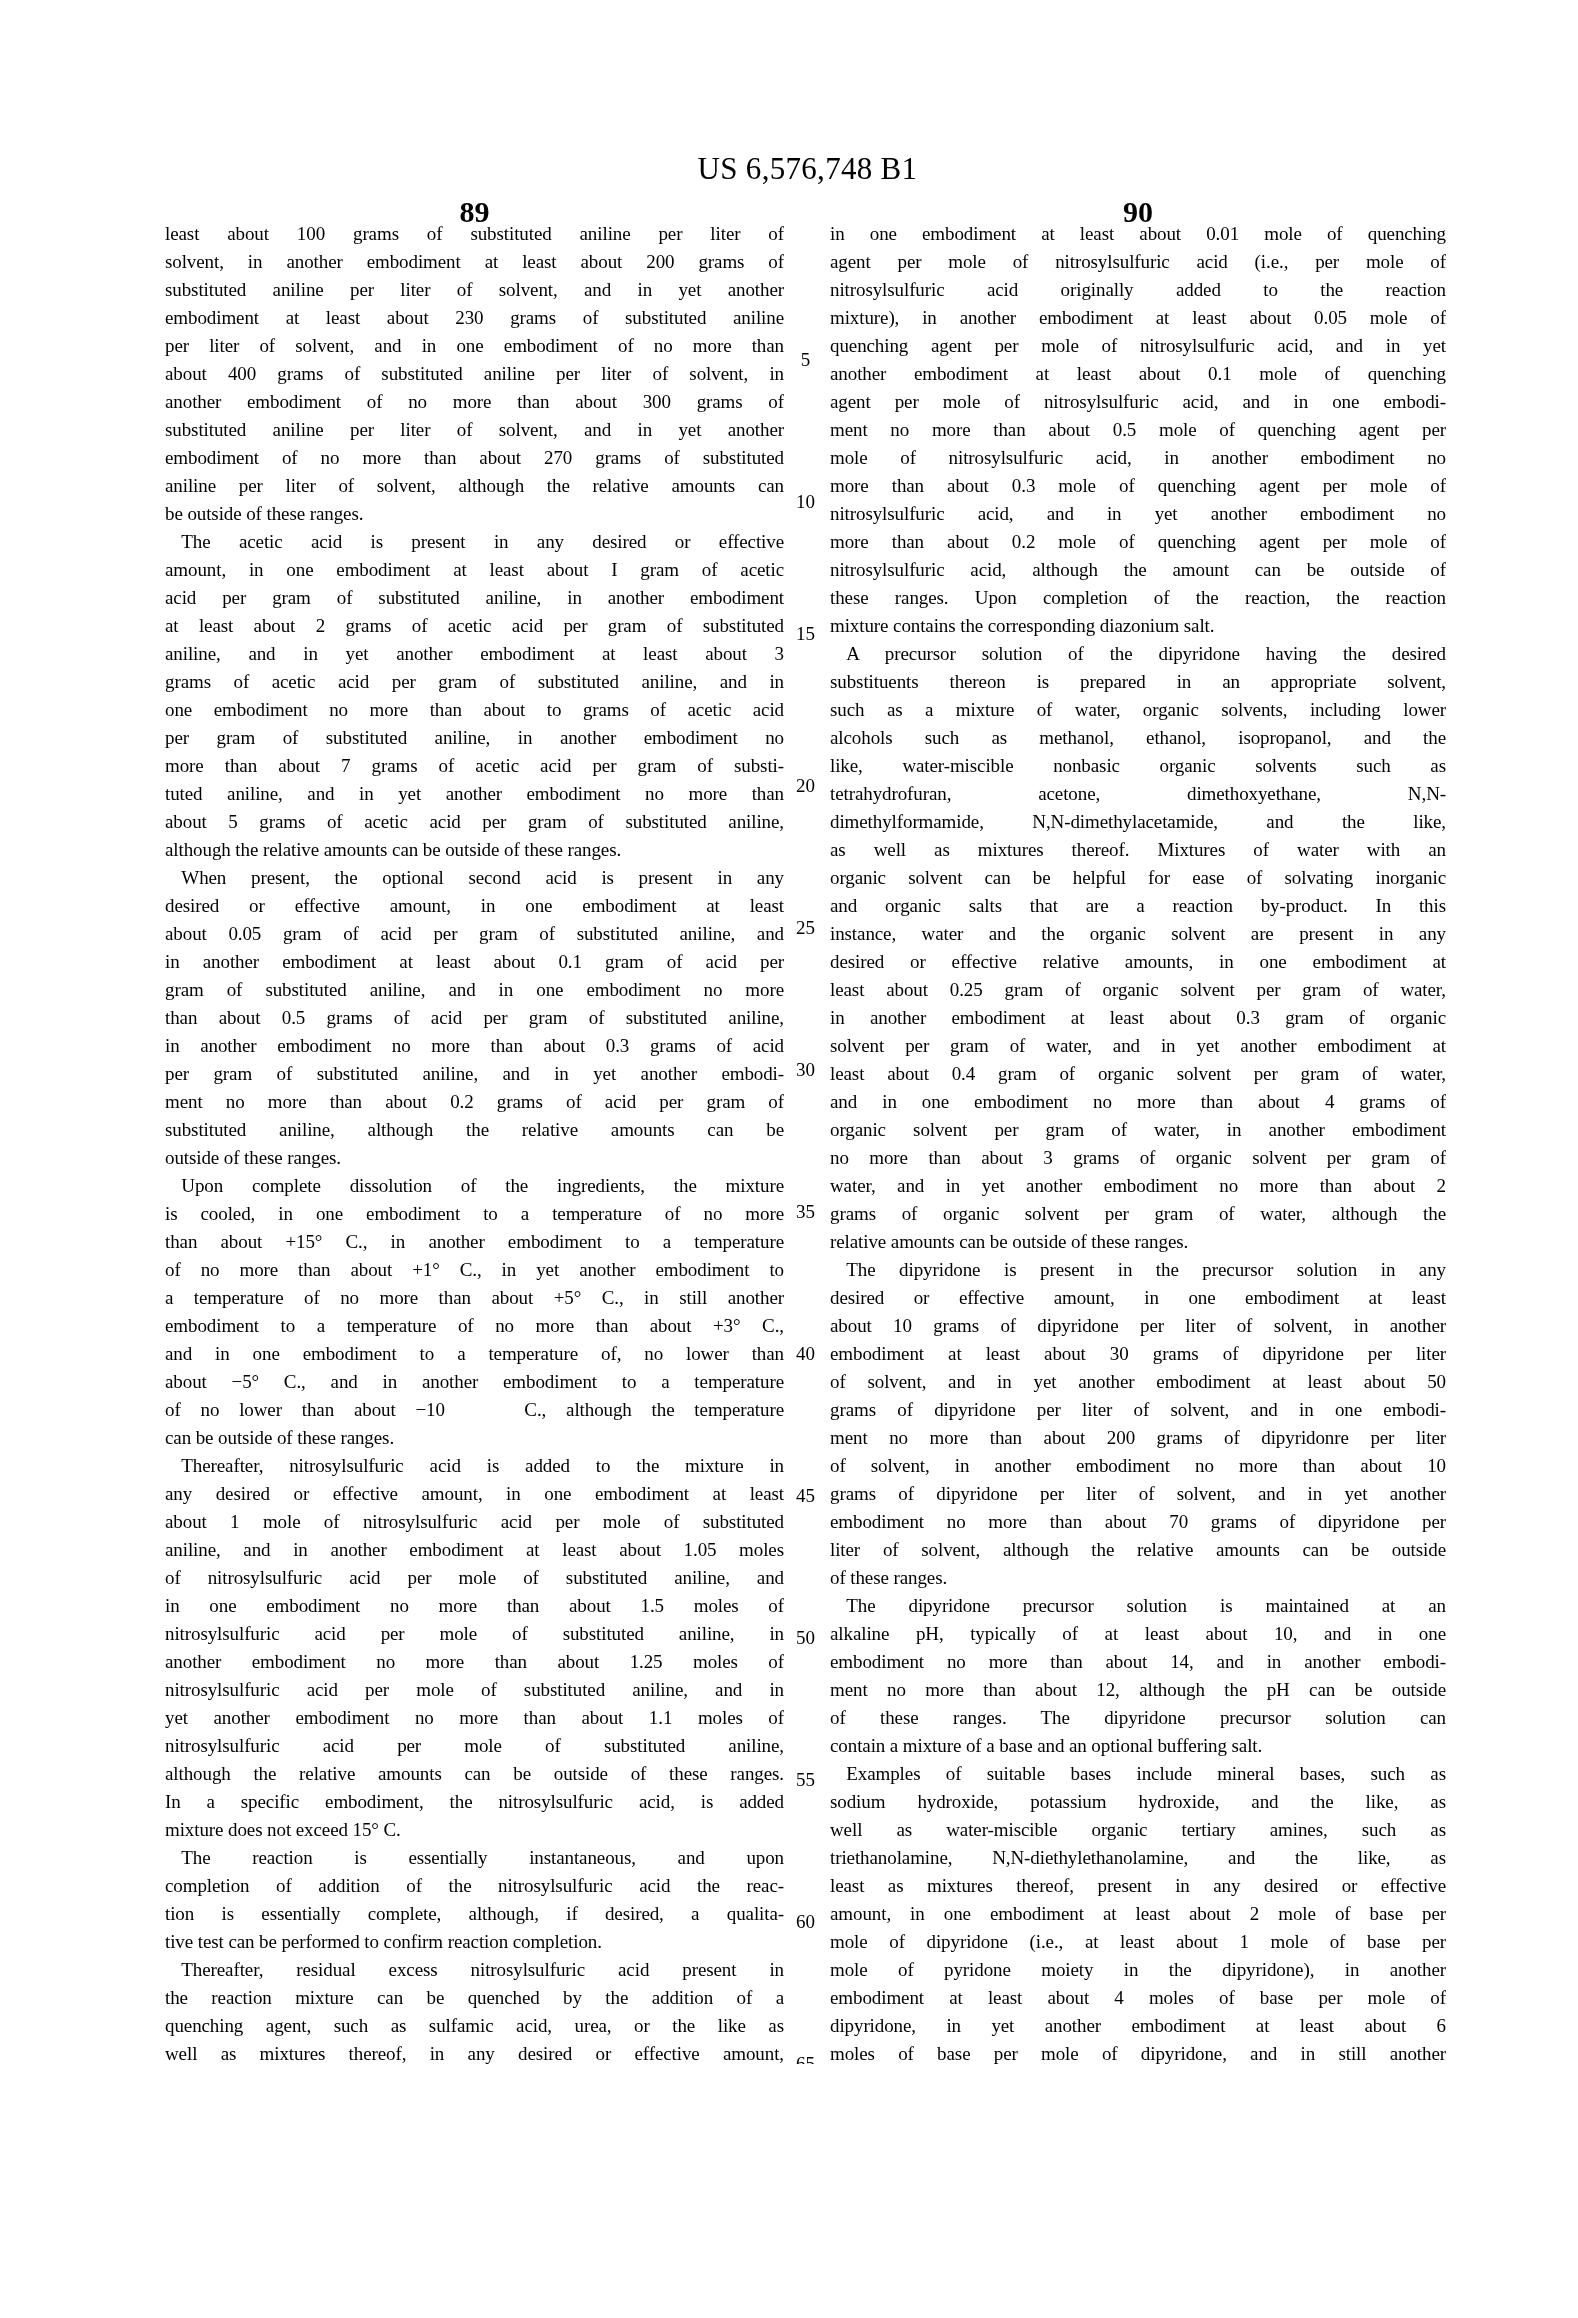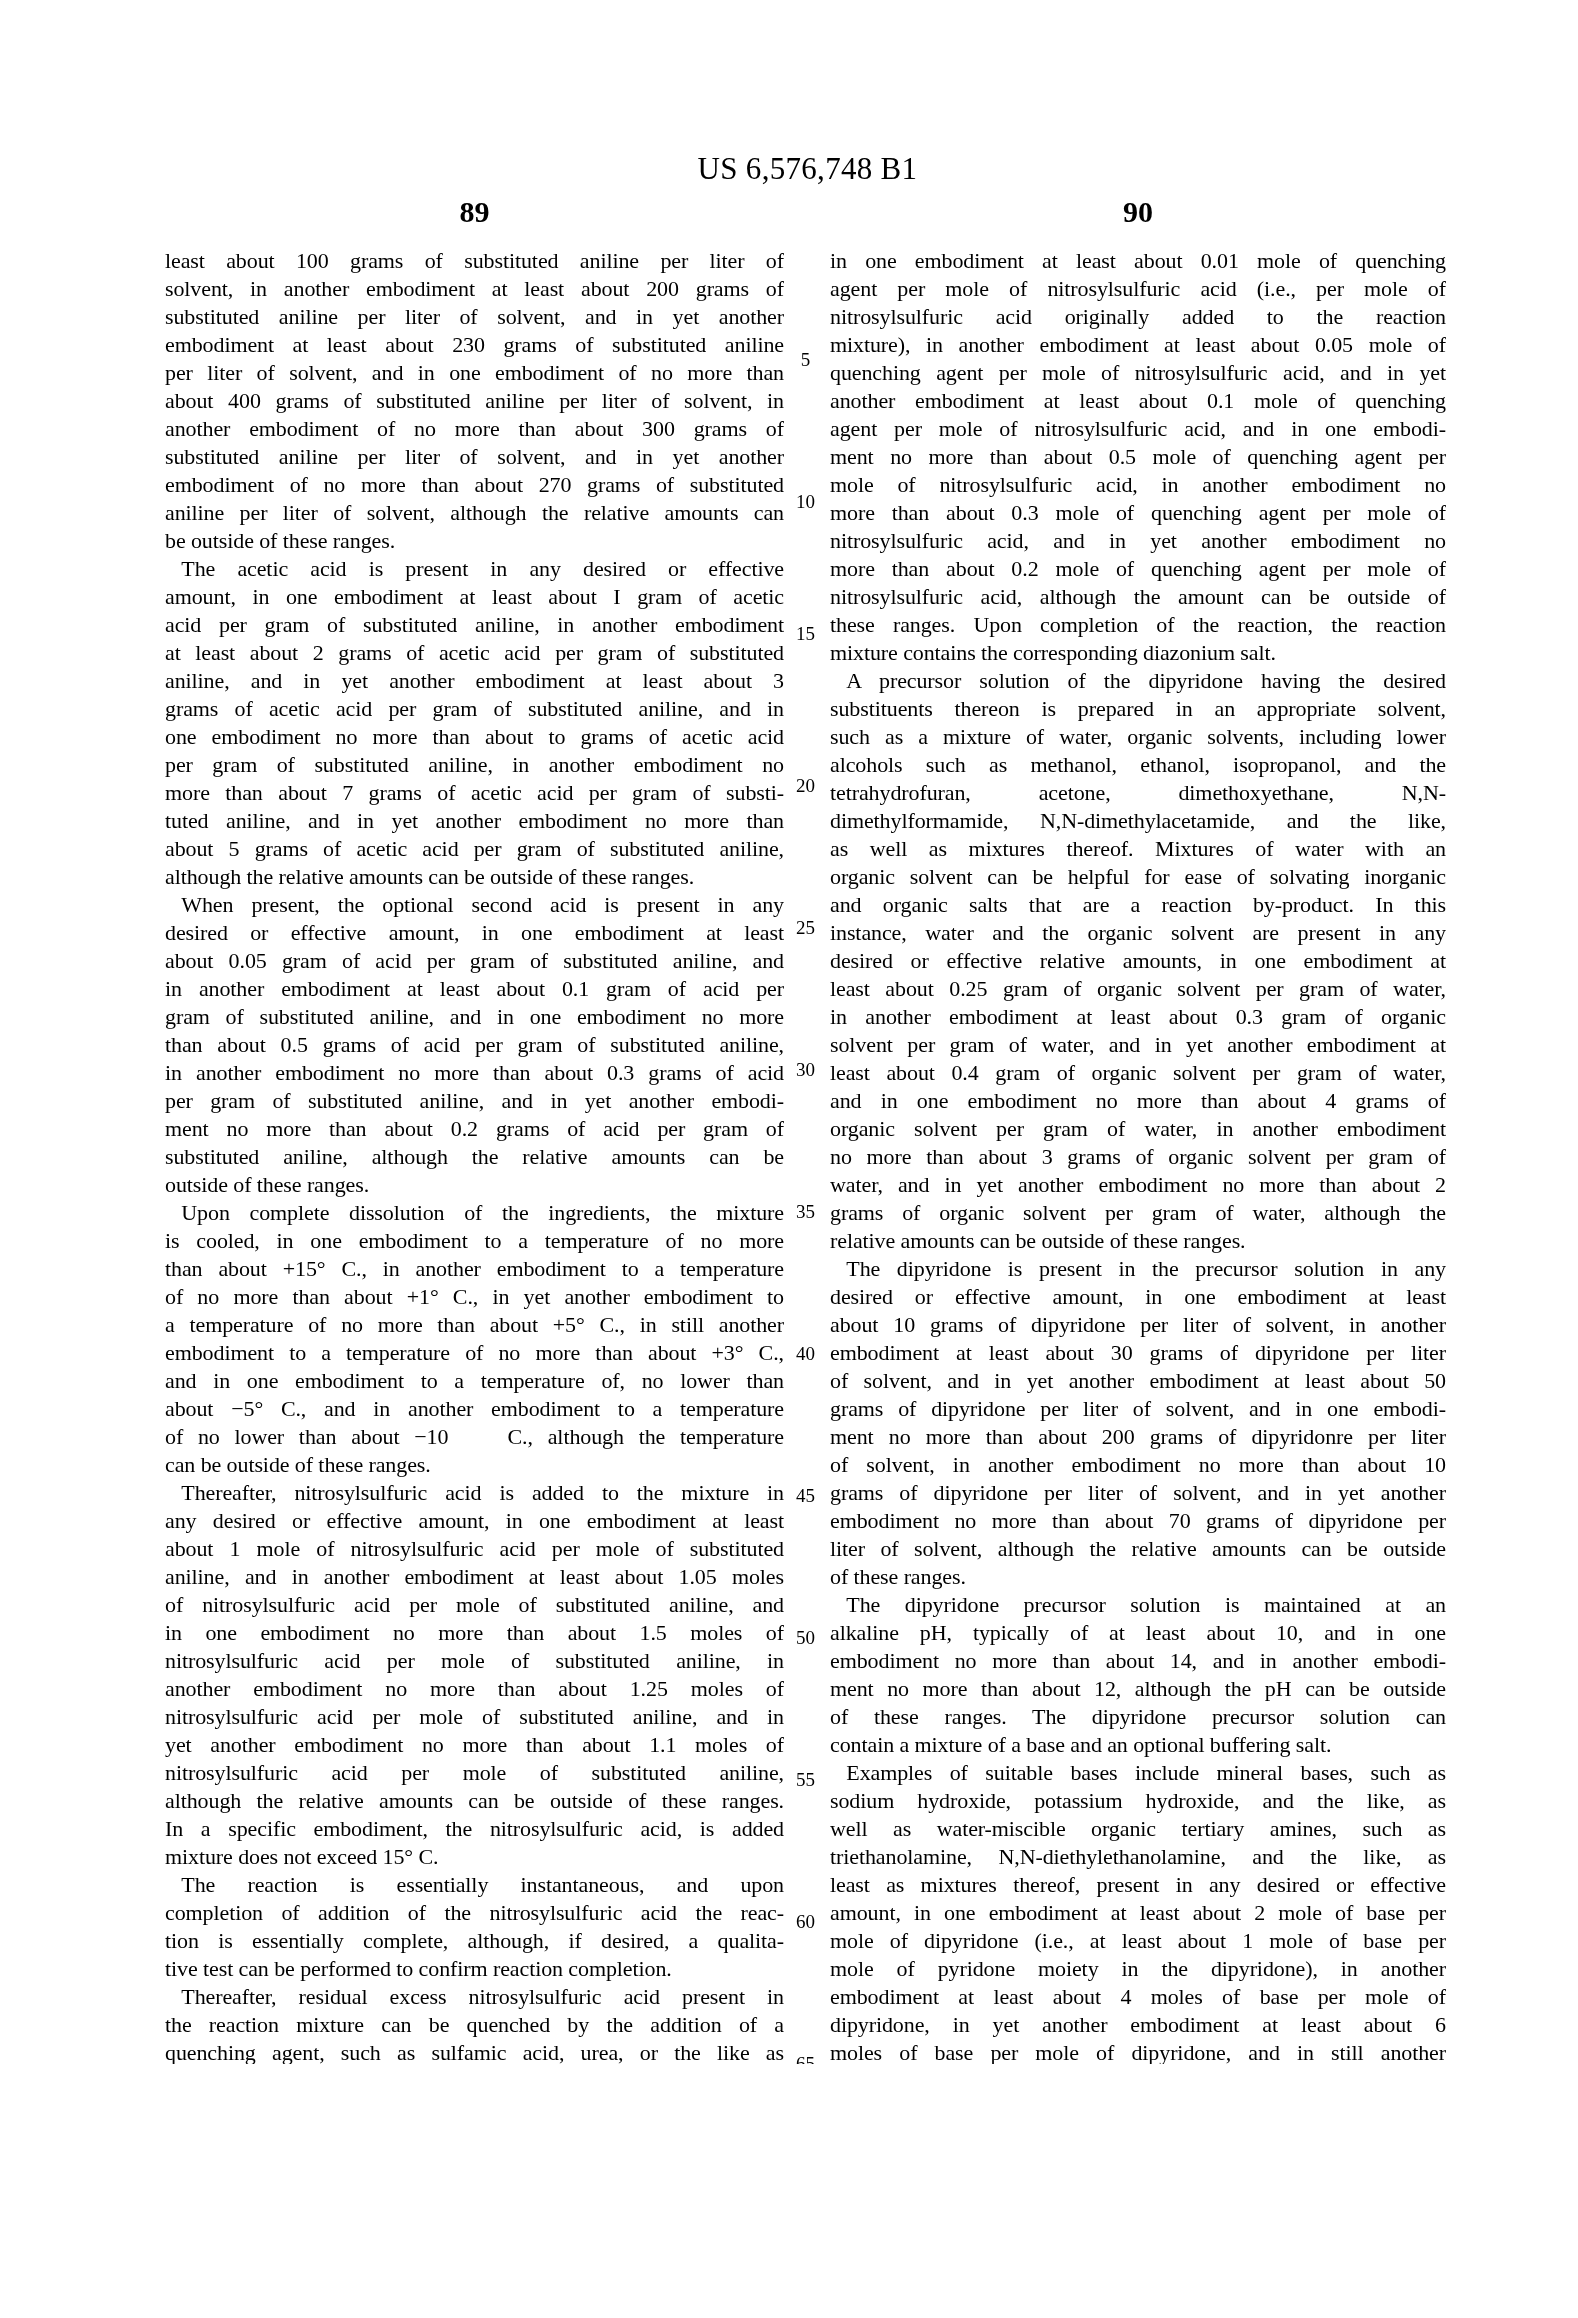--- a/index.html
+++ b/index.html
@@ -26,22 +26,22 @@
     position: absolute;
     top: 195px;
     font-size: 30px;
     font-weight: bold;
     text-align: center;
   }
   #pagenum-left  { left: 165px;  width: 619px; }
   #pagenum-right { left: 830px; width: 616px; }
   .column {
     position: absolute;
-    top: 247px;
-    font-size: 22px;
+    top: 220px;
+    font-size: 19px;
     letter-spacing: -0.1px;
   }
   #col-left  { left: 165px;  width: 619px; }
   #col-right { left: 830px; width: 616px; }
   .ln {
     height: 28px;
     line-height: 28px;
     text-align: justify;
     text-align-last: justify;
     overflow: hidden;
@@ -153,20 +153,21 @@
       <div class="ln">more than about 0.3 mole of quenching agent per mole of</div>
       <div class="ln">nitrosylsulfuric acid, and in yet another embodiment no</div>
       <div class="ln">more than about 0.2 mole of quenching agent per mole of</div>
       <div class="ln">nitrosylsulfuric acid, although the amount can be outside of</div>
       <div class="ln">these ranges. Upon completion of the reaction, the reaction</div>
       <div class="ln end">mixture contains the corresponding diazonium salt.</div>
       <div class="ln indent">A precursor solution of the dipyridone having the desired</div>
       <div class="ln">substituents thereon is prepared in an appropriate solvent,</div>
       <div class="ln">such as a mixture of water, organic solvents, including lower</div>
       <div class="ln">alcohols such as methanol, ethanol, isopropanol, and the</div>
+      <div class="ln">like, water-miscible nonbasic organic solvents such as</div>
       <div class="ln">tetrahydrofuran, acetone, dimethoxyethane, N,N-</div>
       <div class="ln">dimethylformamide, N,N-dimethylacetamide, and the like,</div>
       <div class="ln">as well as mixtures thereof. Mixtures of water with an</div>
       <div class="ln">organic solvent can be helpful for ease of solvating inorganic</div>
       <div class="ln">and organic salts that are a reaction by-product. In this</div>
       <div class="ln">instance, water and the organic solvent are present in any</div>
       <div class="ln">desired or effective relative amounts, in one embodiment at</div>
       <div class="ln">least about 0.25 gram of organic solvent per gram of water,</div>
       <div class="ln">in another embodiment at least about 0.3 gram of organic</div>
       <div class="ln">solvent per gram of water, and in yet another embodiment at</div>

